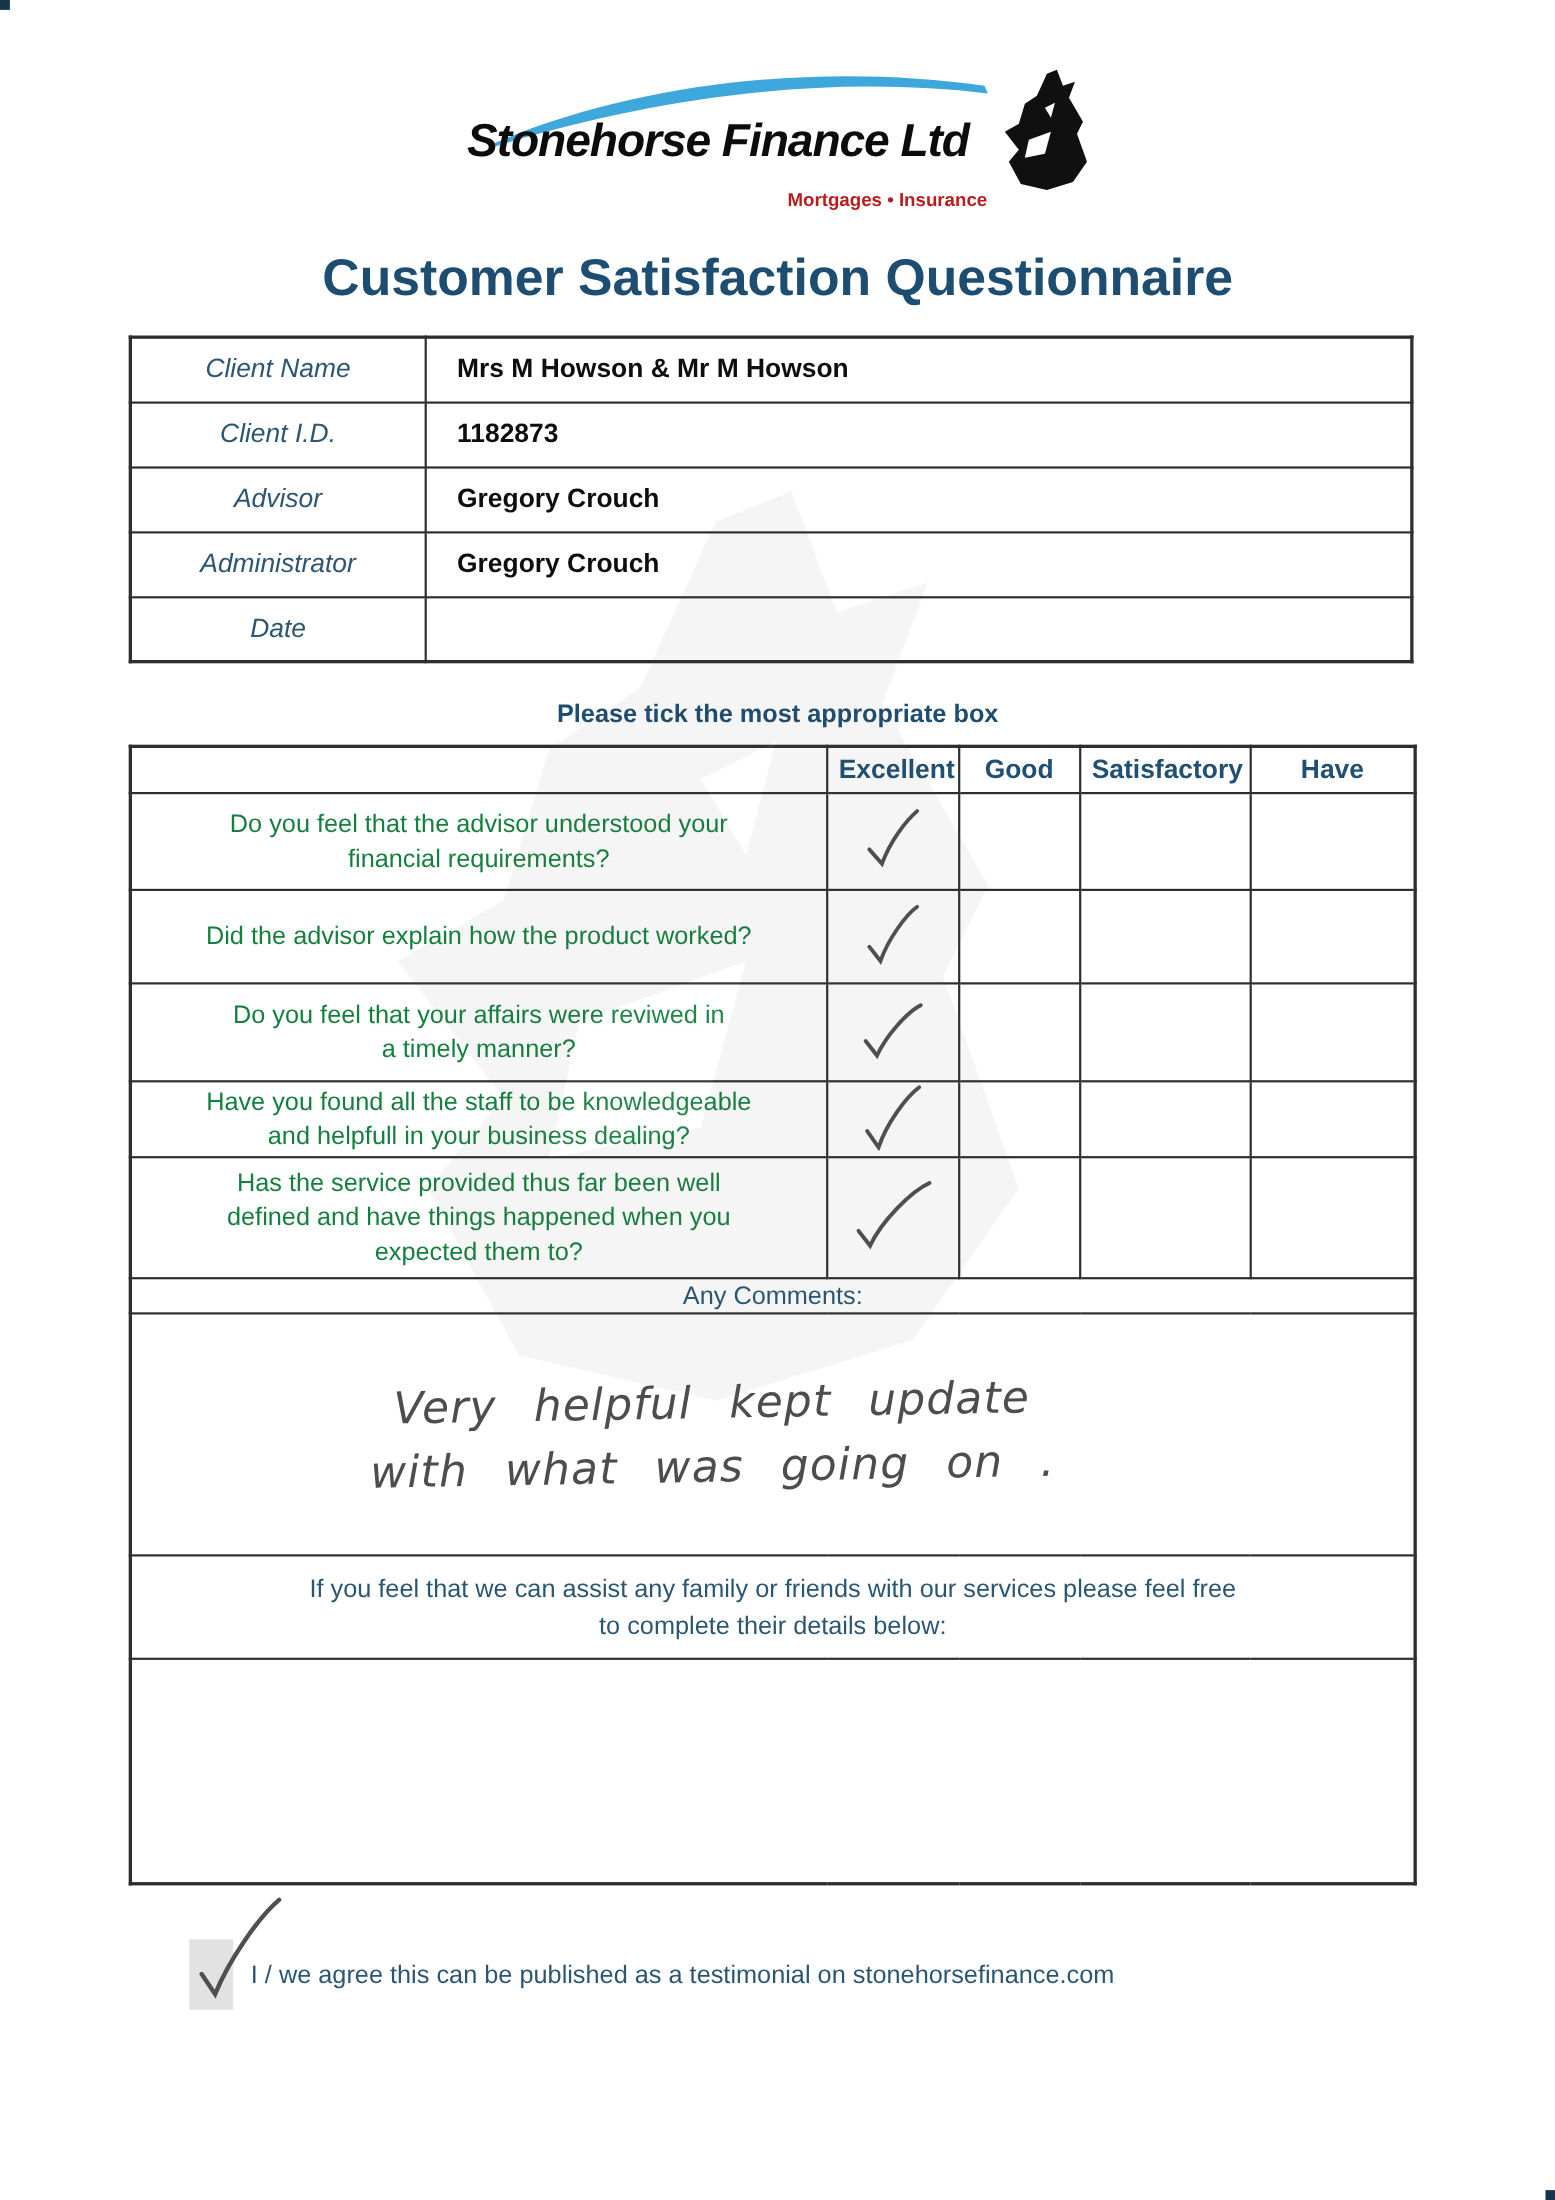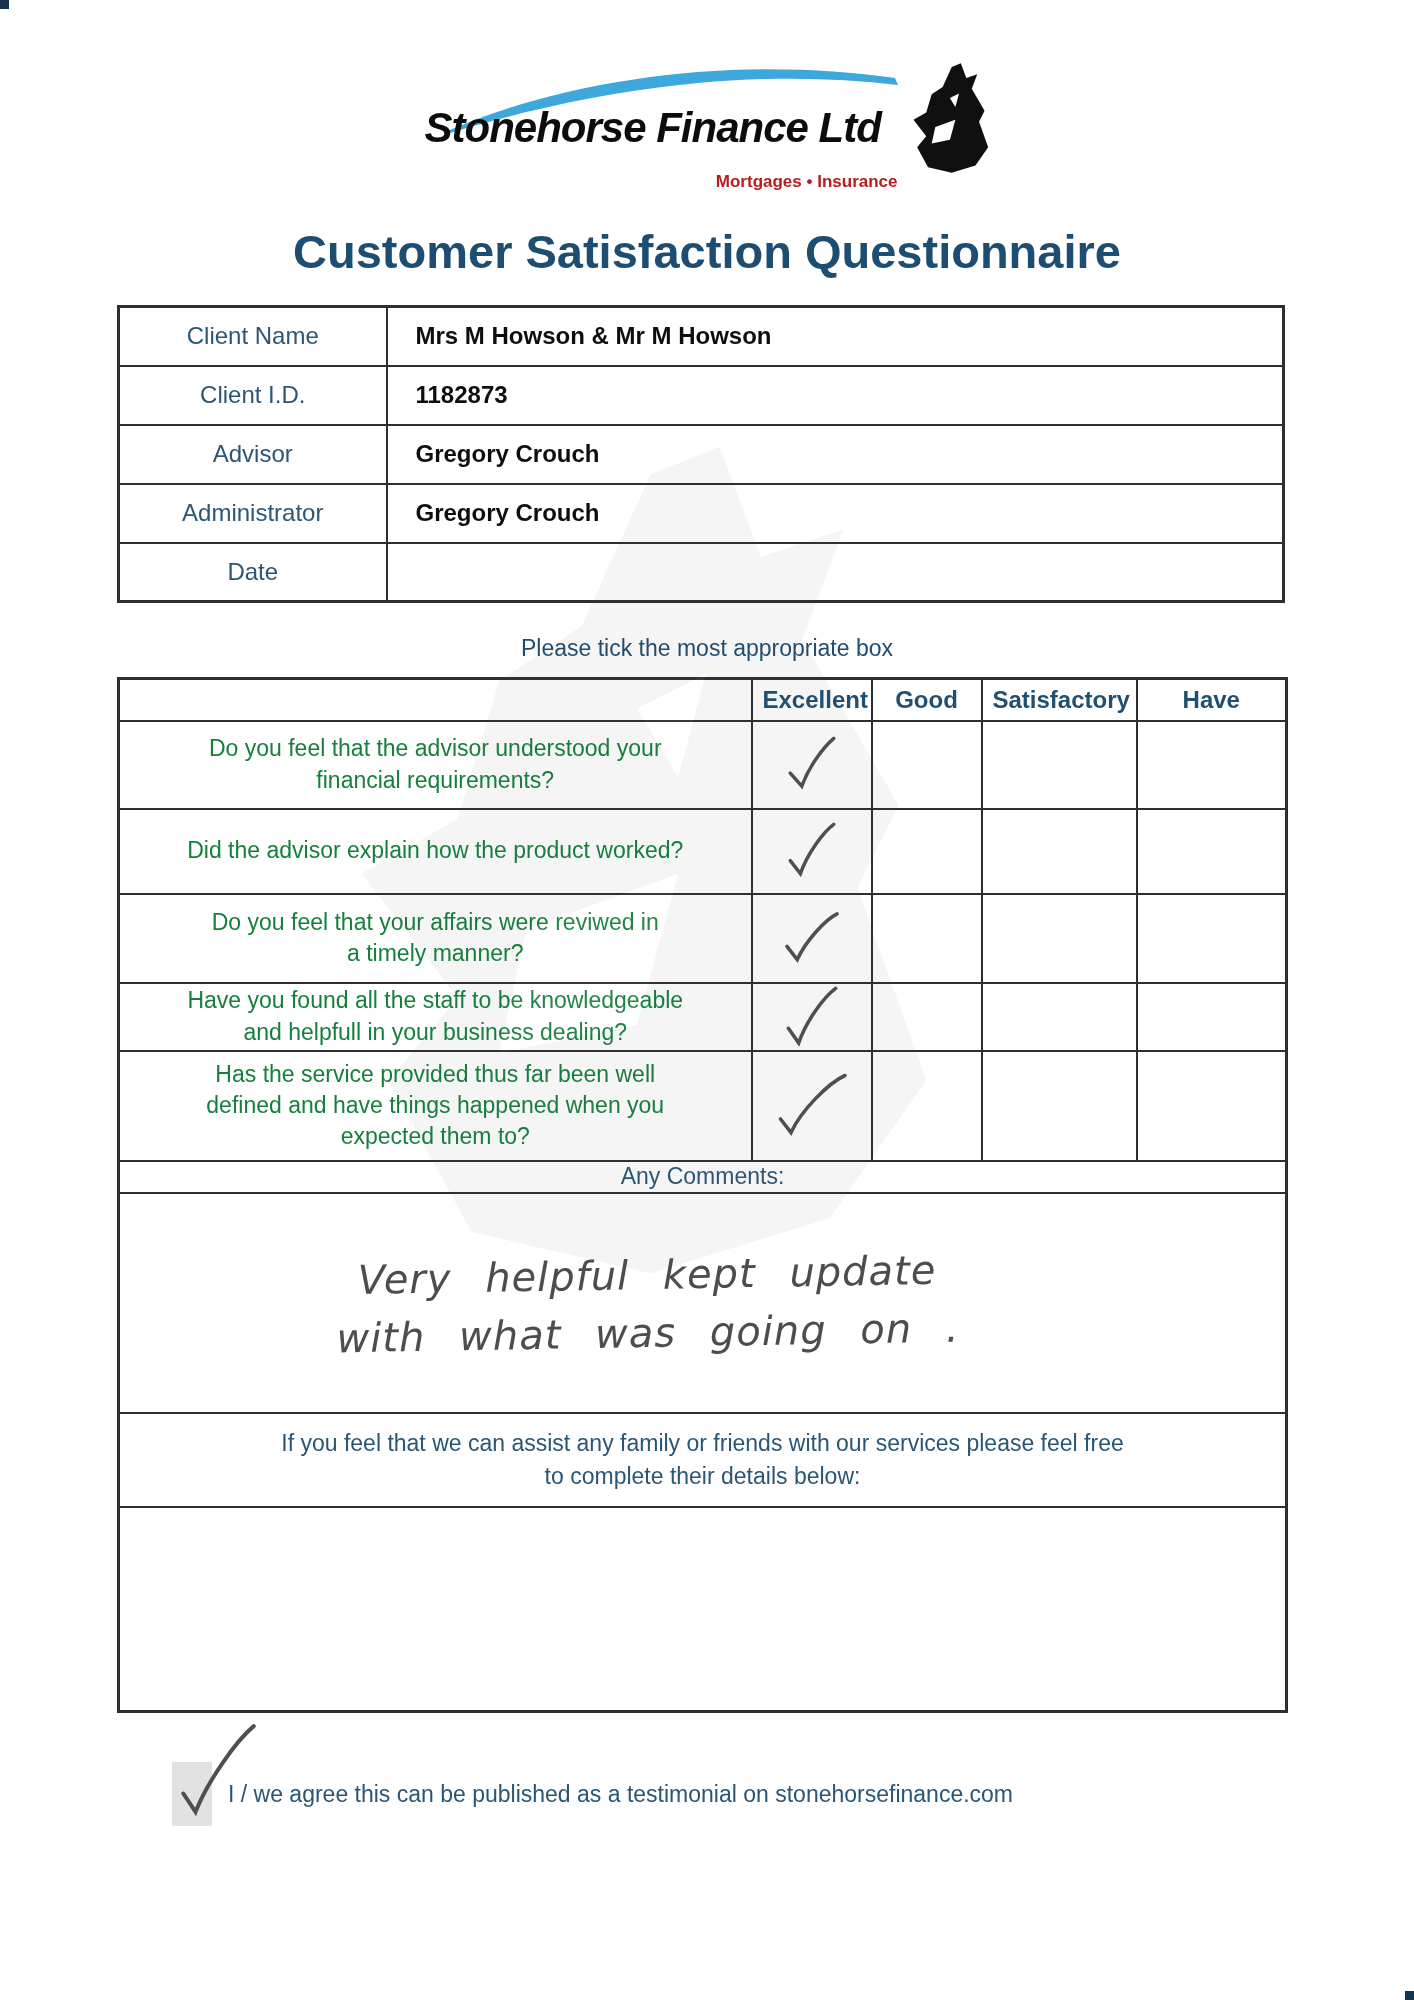--- a/index.html
+++ b/index.html
@@ -52,32 +52,32 @@
     padding:0 10px;
     box-sizing:border-box;
   }
   table.ftable{border:3px solid #2e2e2e;}
 
   
   .client-table{margin-top:26px;}
   .client-table td{height:59px;vertical-align:middle;}
   .client-table .lbl{
     width:268px;text-align:center;
-    font-size:24px;color:#2c5673;
+    font-size:24px;color:#2c5673;font-style:italic;
   }
   .client-table .val{
     font-size:24px;font-weight:bold;color:#0e0e0e;
     padding-left:28px;
   }
 
   
   .instruction{
     margin-top:32px;
     text-align:center;
-    font-size:23px;font-weight:normal;color:#1d4d71;
+    font-size:23px;font-weight:bold;color:#1d4d71;
   }
 
   
   .survey-table{margin-top:15px;border-radius:21px;}
   .survey-table th{
     font-size:24px;font-weight:bold;color:#1f4f72;
     text-align:center;height:42px;
   }
   .survey-table td.q{
     font-size:23px;color:#15803d;

